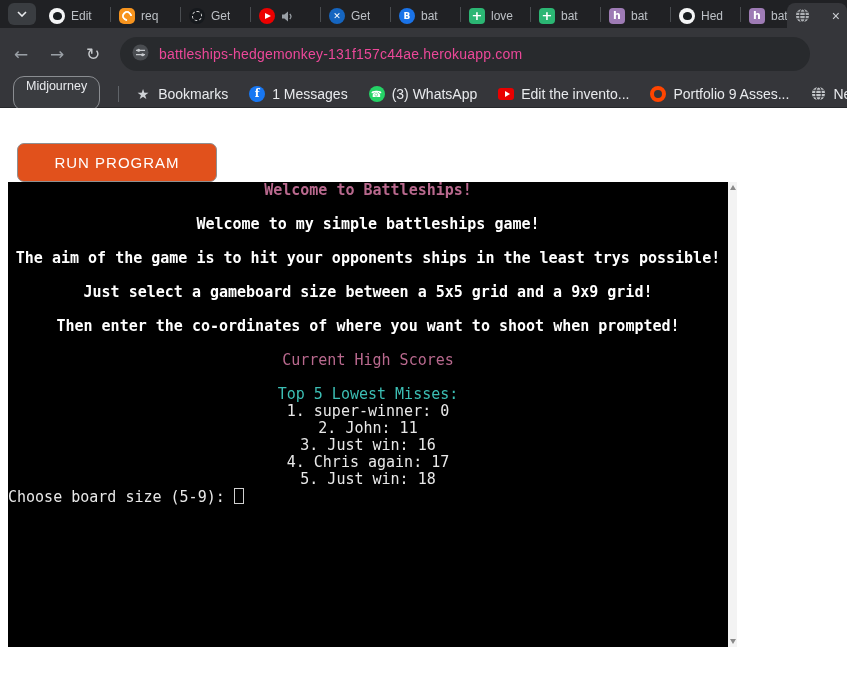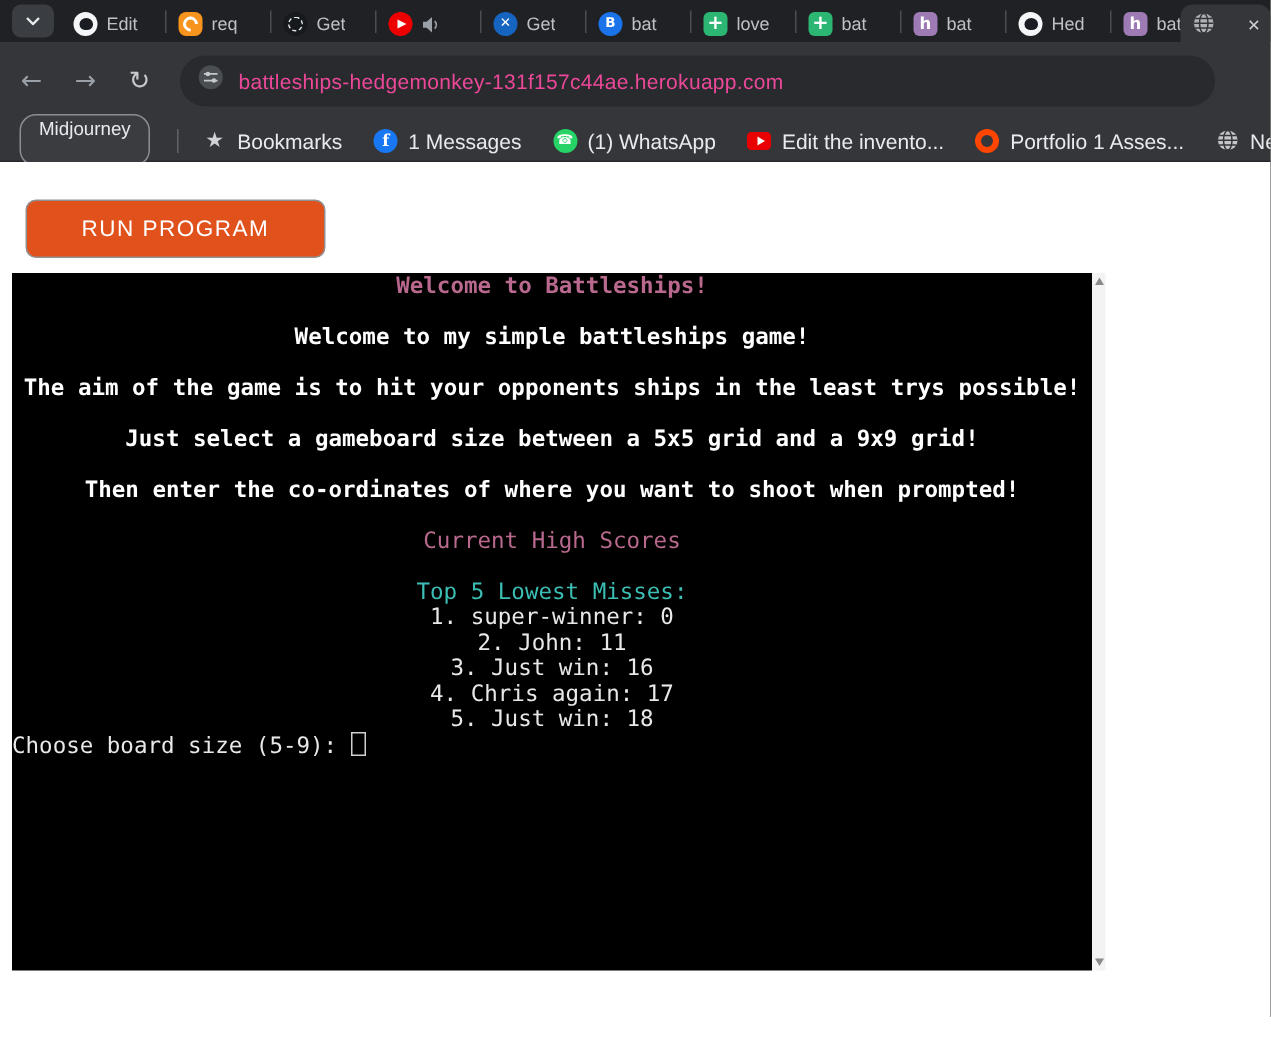--- a/index.html
+++ b/index.html
@@ -66,21 +66,21 @@
   
   .bookmarksbar{height:27px;background:#35363a;display:flex;align-items:center;border-bottom:1px solid #26282b;}
   .group-chip{margin-left:13px;padding:2px 12px 17px;border:1px solid #8a8d91;border-radius:11px;
               color:#e8eaed;font-size:12.5px;background:#3a3c40;flex:none;}
   .bm-sep{width:1px;height:16px;background:#5f6368;margin:0 16px 0 18px;flex:none;}
   .bm-item{display:flex;align-items:center;gap:7px;margin-right:21px;color:#e8eaed;font-size:14px;
            white-space:nowrap;flex:none;}
 
   
   .page{position:relative;height:588px;background:#fff;}
-  .run-btn{position:absolute;left:17px;top:25px;width:200px;height:39px;background:#e1511c;
+  .run-btn{position:absolute;left:17px;top:35px;width:200px;height:39px;background:#e1511c;
            border:1px solid #8f9092;border-radius:7px;color:#ffffff;font-size:15px;
            letter-spacing:1px;font-family:"Liberation Sans",sans-serif;}
   .terminal-wrap{position:absolute;left:8px;top:74px;width:729px;height:465px;display:flex;}
   .terminal{margin:0;width:720px;height:100%;background:#000;overflow:hidden;
             font-family:"DejaVu Sans Mono",monospace;font-size:15px;line-height:17px;}
   .tline{min-height:17px;white-space:pre;color:#e8e8e8;}
   .tline.center{text-align:center;}
   .tline.bold{font-weight:bold;}
   .cursor{display:inline-block;width:8px;height:14px;border:1px solid #d0d0d0;vertical-align:-2px;}
   .term-scrollbar{width:9px;background:#f3f3f3;display:flex;flex-direction:column;
@@ -198,29 +198,29 @@
         <div class="bm-item">
           <span class="favicon ic-star"></span>
           <span>Bookmarks</span>
         </div>
         <div class="bm-item">
           <span class="favicon ic-facebook"></span>
           <span>1 Messages</span>
         </div>
         <div class="bm-item">
           <span class="favicon ic-whatsapp"></span>
-          <span>(1) WhatsApp</span>
+          <span>(3) WhatsApp</span>
         </div>
         <div class="bm-item">
           <span class="favicon ic-ytbm"></span>
           <span>Edit the invento...</span>
         </div>
         <div class="bm-item">
           <span class="favicon ic-orange-ring"></span>
-          <span>Portfolio 1 Asses...</span>
+          <span>Portfolio 9 Asses...</span>
         </div>
         <div class="bm-item">
           <span class="favicon">
             <svg width="15" height="15" viewBox="0 0 16 16">
               <circle cx="8" cy="8" r="7" fill="#c3c6c9"></circle>
               <ellipse cx="8" cy="8" rx="3" ry="7" fill="none" stroke="#35363a" stroke-width="1.1"></ellipse>
               <path d="M1 8h14M1.9 4.6h12.2M1.9 11.4h12.2" stroke="#35363a" stroke-width="1.1"></path>
             </svg>
           </span>
           <span>New Tab</span>

